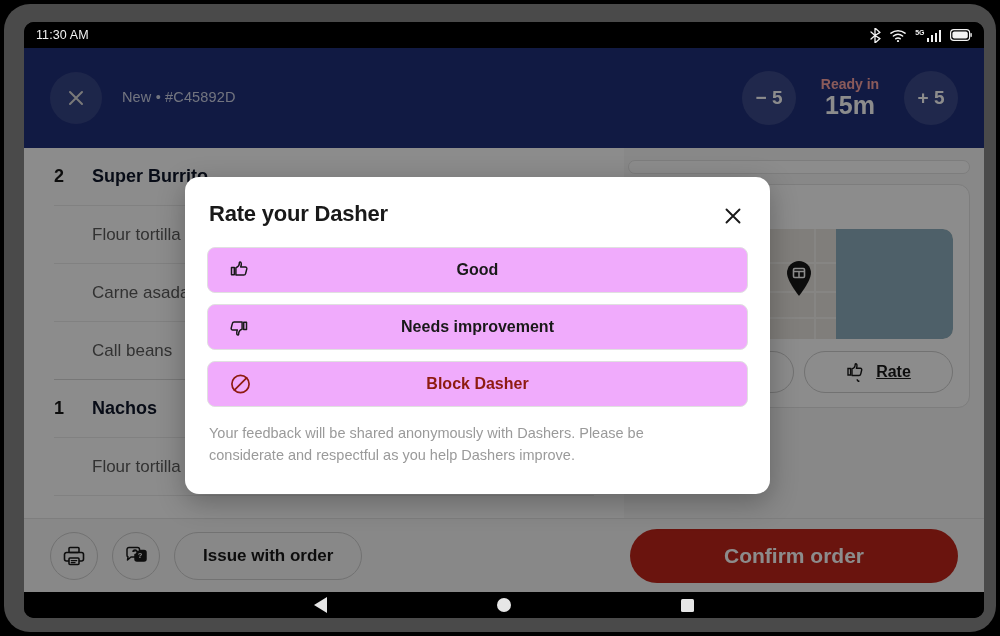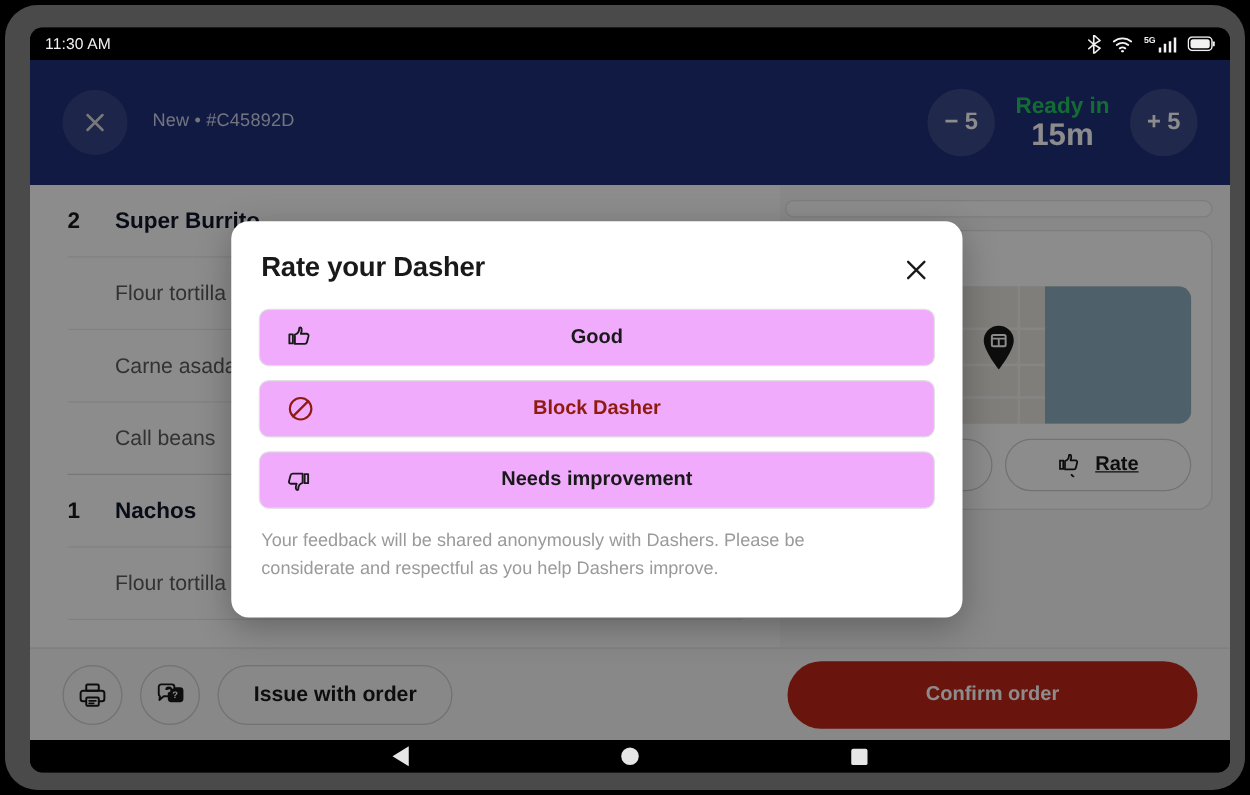--- a/index.html
+++ b/index.html
@@ -79,21 +79,21 @@
     letter-spacing: -.2px;
   }
   #ready-controls { display: flex; align-items: center; gap: 14px; }
   .time-adjust {
     width: 54px; height: 54px; border-radius: 50%;
     background: rgba(255,255,255,.12);
     color: #fff; font-size: 19px; font-weight: bold;
     display: flex; align-items: center; justify-content: center;
   }
   #ready-block { text-align: center; min-width: 80px; }
-  #ready-label { color: #22c55e; font-size: 18px; font-weight: bold; }
+  #ready-label { color: #fca5a5; font-size: 14px; font-weight: bold; }
   #ready-value { color: #fff; font-size: 25px; font-weight: bold; margin-top: -1px; }
 
   
   #body-cols {
     position: absolute; left: 0; top: 100px;
     width: 960px; height: 370px;
     display: flex;
   }
   #order-items {
     width: 600px; background: #fff;
@@ -174,21 +174,21 @@
     height: 48px; border-radius: 24px;
     border: 1px solid #cfcfcf; background: transparent;
     padding: 0 28px;
     display: flex; align-items: center;
     font-size: 17px; font-weight: bold; color: #191919;
   }
   #confirm-order-button {
     margin-left: auto;
     width: 328px; height: 54px; border-radius: 27px;
     background: #c1261a; color: #fff;
-    font-size: 16px; font-weight: bold;
+    font-size: 21px; font-weight: bold;
     display: flex; align-items: center; justify-content: center;
   }
 
   
   #rate-dasher-modal {
     position: absolute;
     left: 161px; top: 129px;
     width: 585px; height: 317px;
     background: #fff; border-radius: 14px;
     z-index: 60;
@@ -408,40 +408,40 @@
         <div class="rating-option">
           <span class="opt-icon">
             <svg width="20" height="19" viewBox="0 0 20 19">
               <path d="M1.5 7 L4.3 7 L4.3 14.2 L1.5 14.2 Z" fill="none" stroke="#191919" stroke-width="1.5" stroke-linejoin="round"></path>
               <path d="M5.9 14.2 L5.9 7.2 C8.5 6.5 9.4 4.3 9.4 2.1 C9.4 1.3 10.9 1.2 11.2 2.4 C11.6 3.8 11.1 5.4 10.7 6.5 L15.3 6.5 C16.4 6.5 17 7.5 16.8 8.4 L15.6 13.1 C15.4 14 14.7 14.6 13.8 14.6 L5.9 14.6 Z" fill="none" stroke="#191919" stroke-width="1.5" stroke-linejoin="round"></path>
             </svg>
           </span>
           <span class="opt-label">Good</span>
         </div>
 
+        <div class="rating-option">
+          <span class="opt-icon">
+            <svg width="20" height="19" viewBox="0 0 20 19">
+              <path d="M16.5 12 L13.7 12 L13.7 4.8 L16.5 4.8 Z" fill="none" stroke="#191919" stroke-width="1.5" stroke-linejoin="round"></path>
+              <path d="M12.1 4.8 L12.1 11.8 C9.5 12.5 8.6 14.7 8.6 16.9 C8.6 17.7 7.1 17.8 6.8 16.6 C6.4 15.2 6.9 13.6 7.3 12.5 L2.7 12.5 C1.6 12.5 1 11.5 1.2 10.6 L2.4 5.9 C2.6 5 3.3 4.4 4.2 4.4 L12.1 4.4 Z" fill="none" stroke="#191919" stroke-width="1.5" stroke-linejoin="round"></path>
+            </svg>
+          </span>
+          <span class="opt-label">Needs improvement</span>
+        </div>
+
         <div class="rating-option danger">
           <span class="opt-icon">
             <svg width="21" height="21" viewBox="0 0 21 21">
               <circle cx="10.5" cy="10.5" r="8.6" fill="none" stroke="#8e1b10" stroke-width="1.7"></circle>
               <path d="M4.4 16.6 L16.6 4.4" stroke="#8e1b10" stroke-width="1.7" stroke-linecap="round"></path>
             </svg>
           </span>
           <span class="opt-label">Block Dasher</span>
         </div>
 
-        <div class="rating-option">
-          <span class="opt-icon">
-            <svg width="20" height="19" viewBox="0 0 20 19">
-              <path d="M16.5 12 L13.7 12 L13.7 4.8 L16.5 4.8 Z" fill="none" stroke="#191919" stroke-width="1.5" stroke-linejoin="round"></path>
-              <path d="M12.1 4.8 L12.1 11.8 C9.5 12.5 8.6 14.7 8.6 16.9 C8.6 17.7 7.1 17.8 6.8 16.6 C6.4 15.2 6.9 13.6 7.3 12.5 L2.7 12.5 C1.6 12.5 1 11.5 1.2 10.6 L2.4 5.9 C2.6 5 3.3 4.4 4.2 4.4 L12.1 4.4 Z" fill="none" stroke="#191919" stroke-width="1.5" stroke-linejoin="round"></path>
-            </svg>
-          </span>
-          <span class="opt-label">Needs improvement</span>
-        </div>
-
         <div id="modal-disclaimer">Your feedback will be shared anonymously with Dashers. Please be considerate and respectful as you help Dashers improve.</div>
       </div>
     </div>
 
     <div id="nav-bar">
       <div id="nav-inner">
         <div id="nav-back"></div>
         <div id="nav-home"></div>
         <div id="nav-recents"></div>
       </div>

